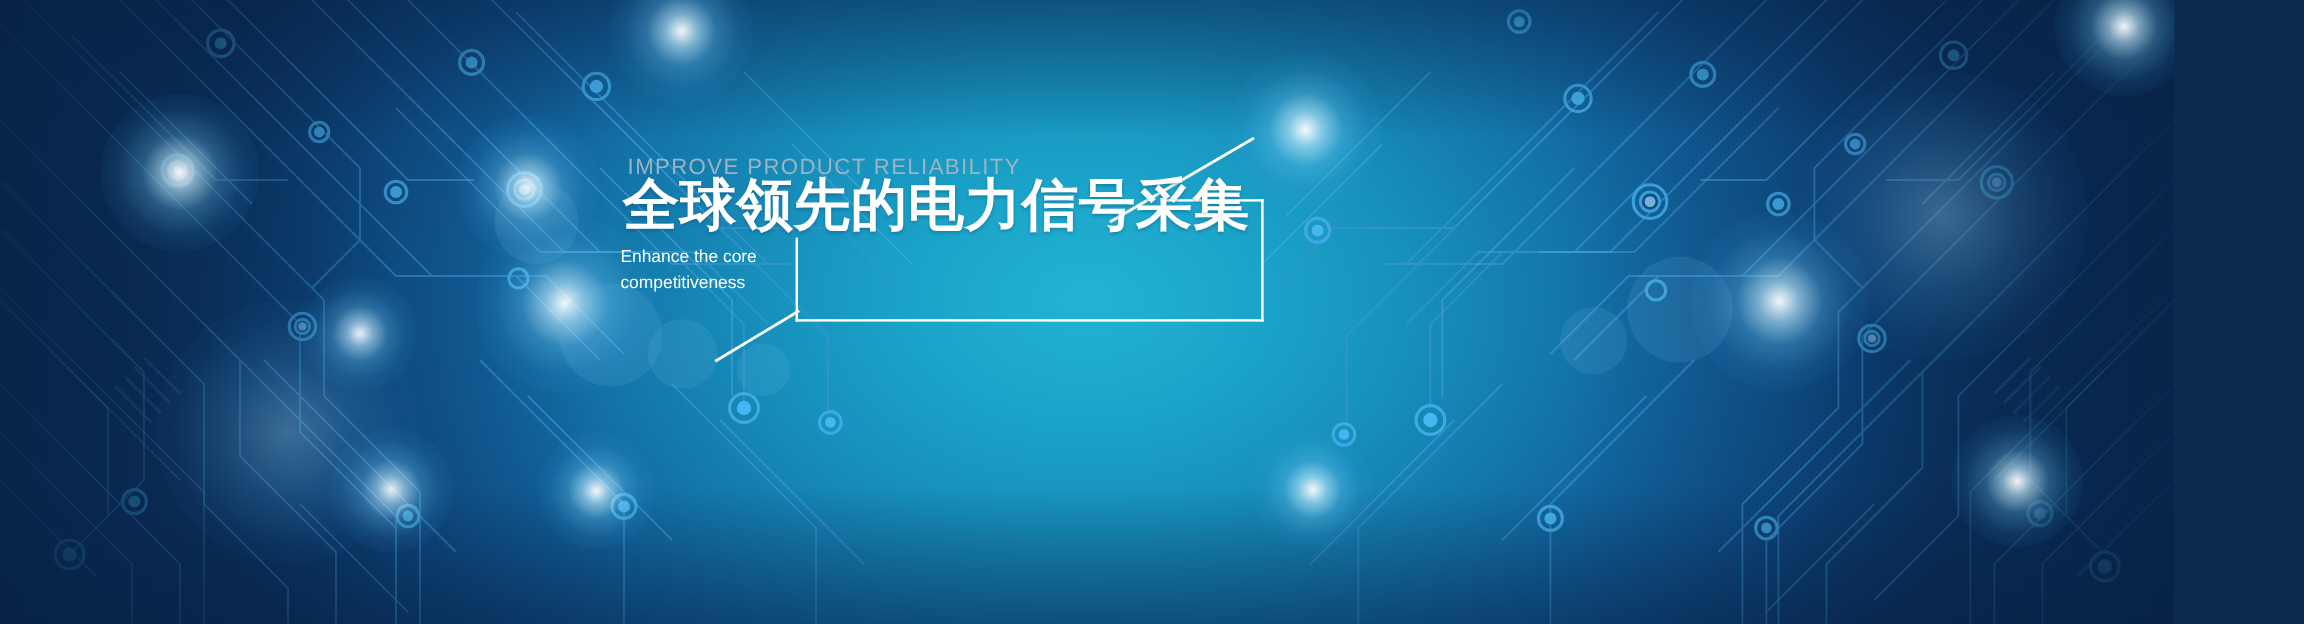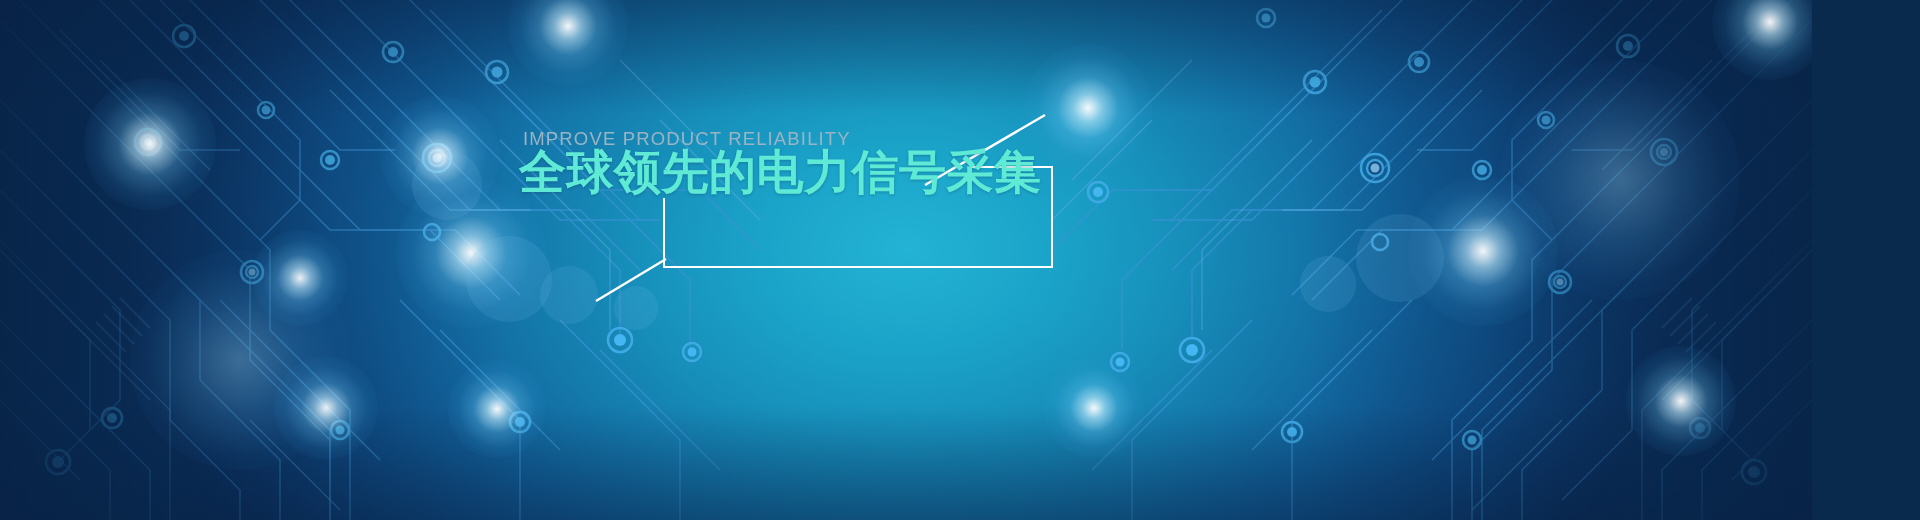--- a/index.html
+++ b/index.html
@@ -119,21 +119,21 @@
     text-transform: uppercase;
     white-space: nowrap;
     font-weight: 400;
   }
   .headline-1 {
     position: absolute;
     left: 519px;
     top: 148px;
     font-size: 47px;
     line-height: 1.04;
-    color: #5eead4;
+    color: #ffffff;
     letter-spacing: 0.5px;
     white-space: nowrap;
     font-weight: 700;
     font-family: "DejaVu Sans", "Liberation Sans", sans-serif;
     text-shadow: 0 1px 3px rgba(8,50,86,0.30);
   }
   .headline-2 {
     position: absolute;
     left: 671px;
     top: 199px;
@@ -431,15 +431,16 @@
       </svg>
   </div>
   <div class="deco deco-line deco-top-bar"></div>
   <div class="deco deco-line deco-right-edge"></div>
   <div class="deco deco-line deco-bottom-bar"></div>
   <div class="deco deco-line deco-mid-divider"></div>
 
   <div class="content">
     <div class="tagline">IMPROVE PRODUCT RELIABILITY</div>
     <div class="headline-1">全球领先的电力信号采集</div>
+    <div class="subtitle">Enhance the core competitiveness</div>
   </div>
 
 </div>
 
 </body></html>

